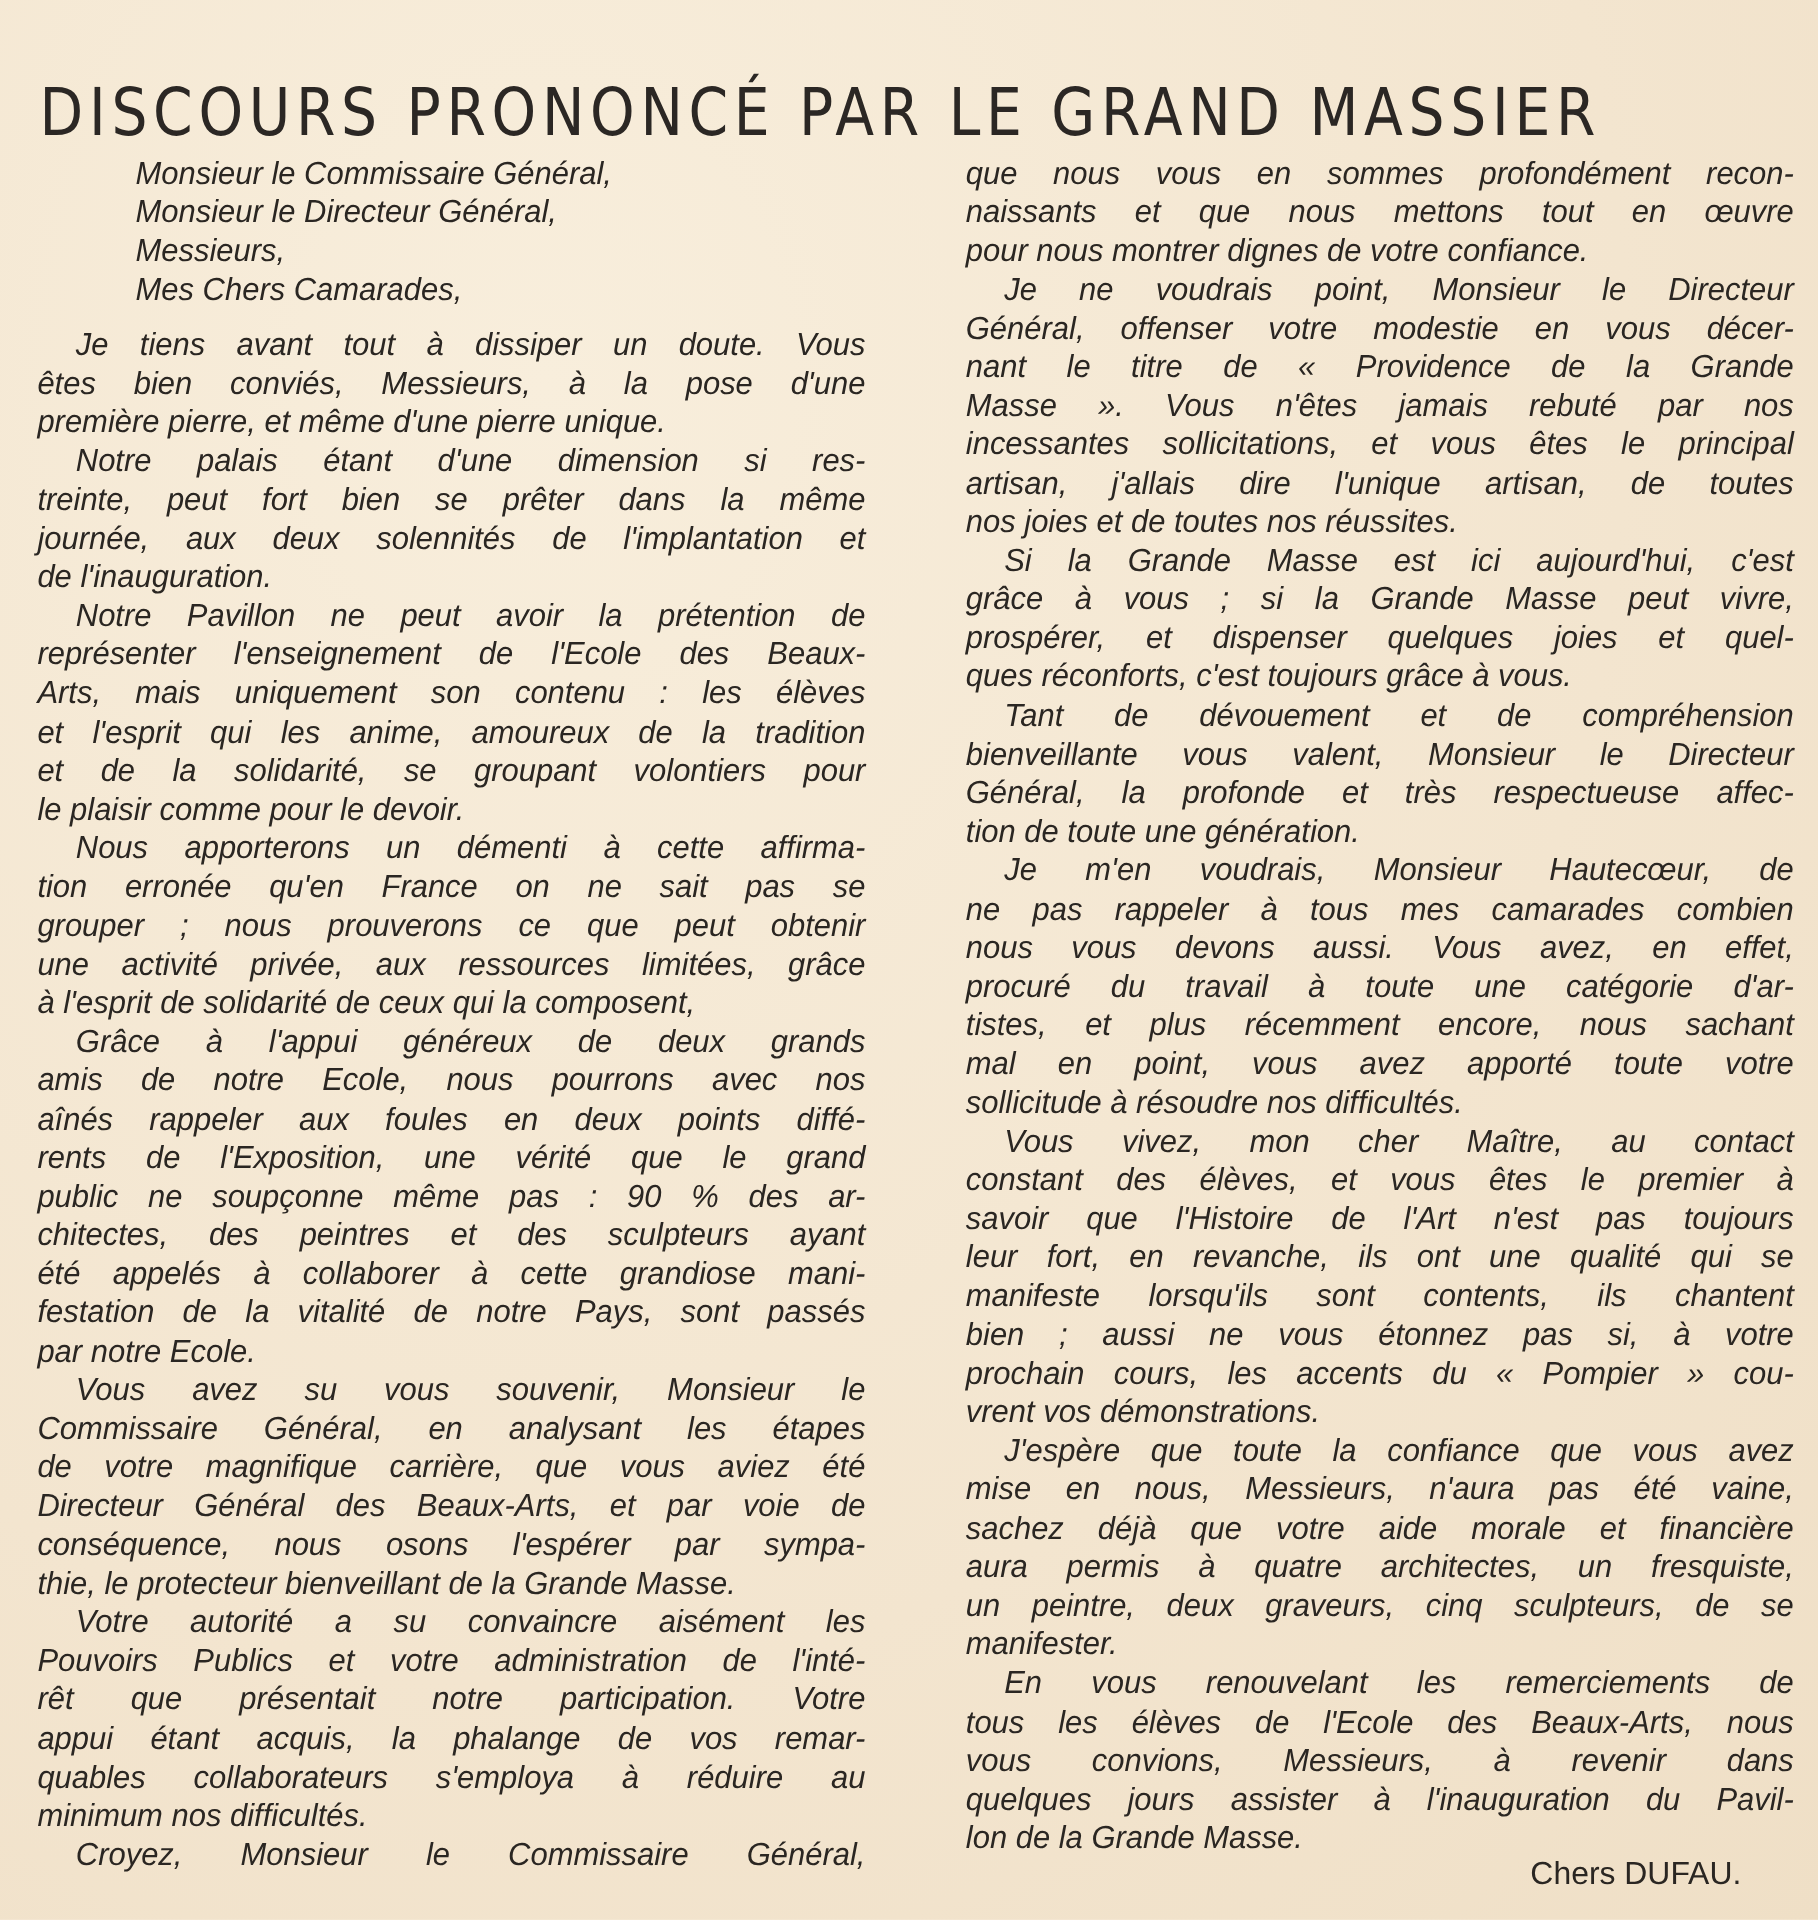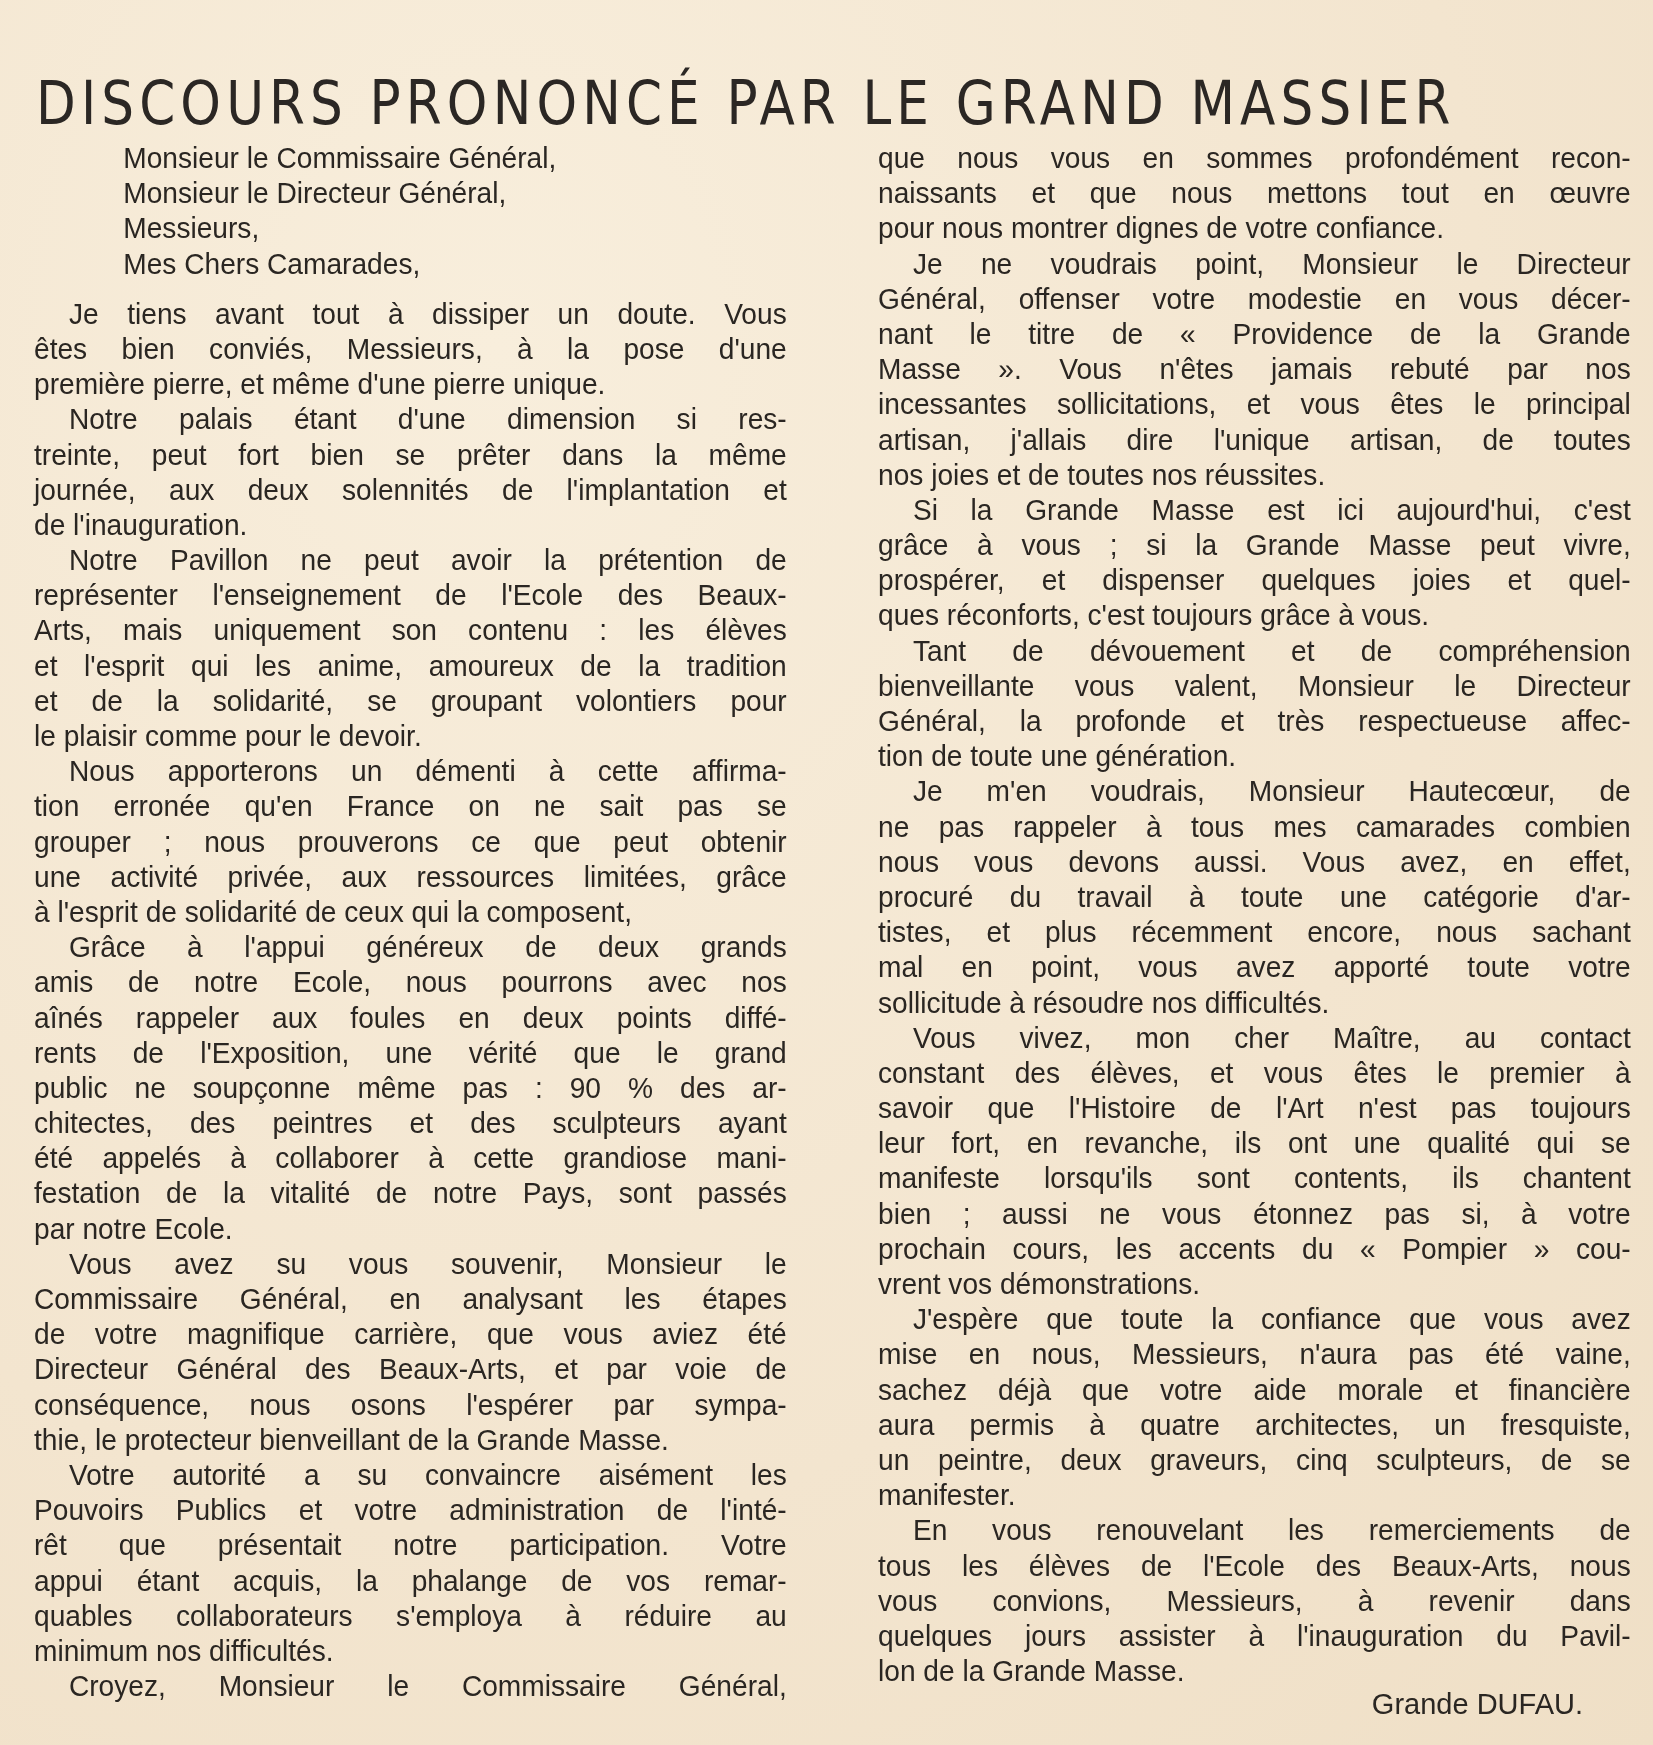--- a/index.html
+++ b/index.html
@@ -13,21 +13,21 @@
     overflow: hidden;
   }
   .title {
     position: absolute; left: 36px; top: 28px; width: 1600px;
     font-family: "DejaVu Sans", sans-serif;
     font-size: 60px; letter-spacing: 6px; font-weight: normal;
     color: #2b2724;
     transform: scaleX(0.86); transform-origin: left top;
     white-space: nowrap;
   }
-  .col { position: absolute; top: 141px; }
+  .col { position: absolute; top: 141px; font-style: italic; }
   .col-left  { left: 34px;  width: 776px; }
   .col-right { left: 878px; width: 776px; }
   .line {
     display: block; height: 35.2px; line-height: 35.2px;
     font-size: 29px; white-space: nowrap;
     text-align: justify; text-align-last: justify;
     transform: scaleX(0.97); transform-origin: left center;
   }
   .line.last { text-align-last: left; }
   .line.indent { padding-left: 36px; }
@@ -137,13 +137,13 @@
       <span class="line">un peintre, deux graveurs, cinq sculpteurs, de se</span>
       <span class="line last">manifester.</span>
       <span class="line indent">En vous renouvelant les remerciements de</span>
       <span class="line">tous les élèves de l'Ecole des Beaux-Arts, nous</span>
       <span class="line">vous convions, Messieurs, à revenir dans</span>
       <span class="line">quelques jours assister à l'inauguration du Pavil-</span>
       <span class="line last">lon de la Grande Masse.</span>
     </div>
 </div>
 
-<div class="sig">Grande DUFAU.</div>
+<div class="sig">Chers DUFAU.</div>
 
 </body></html>

